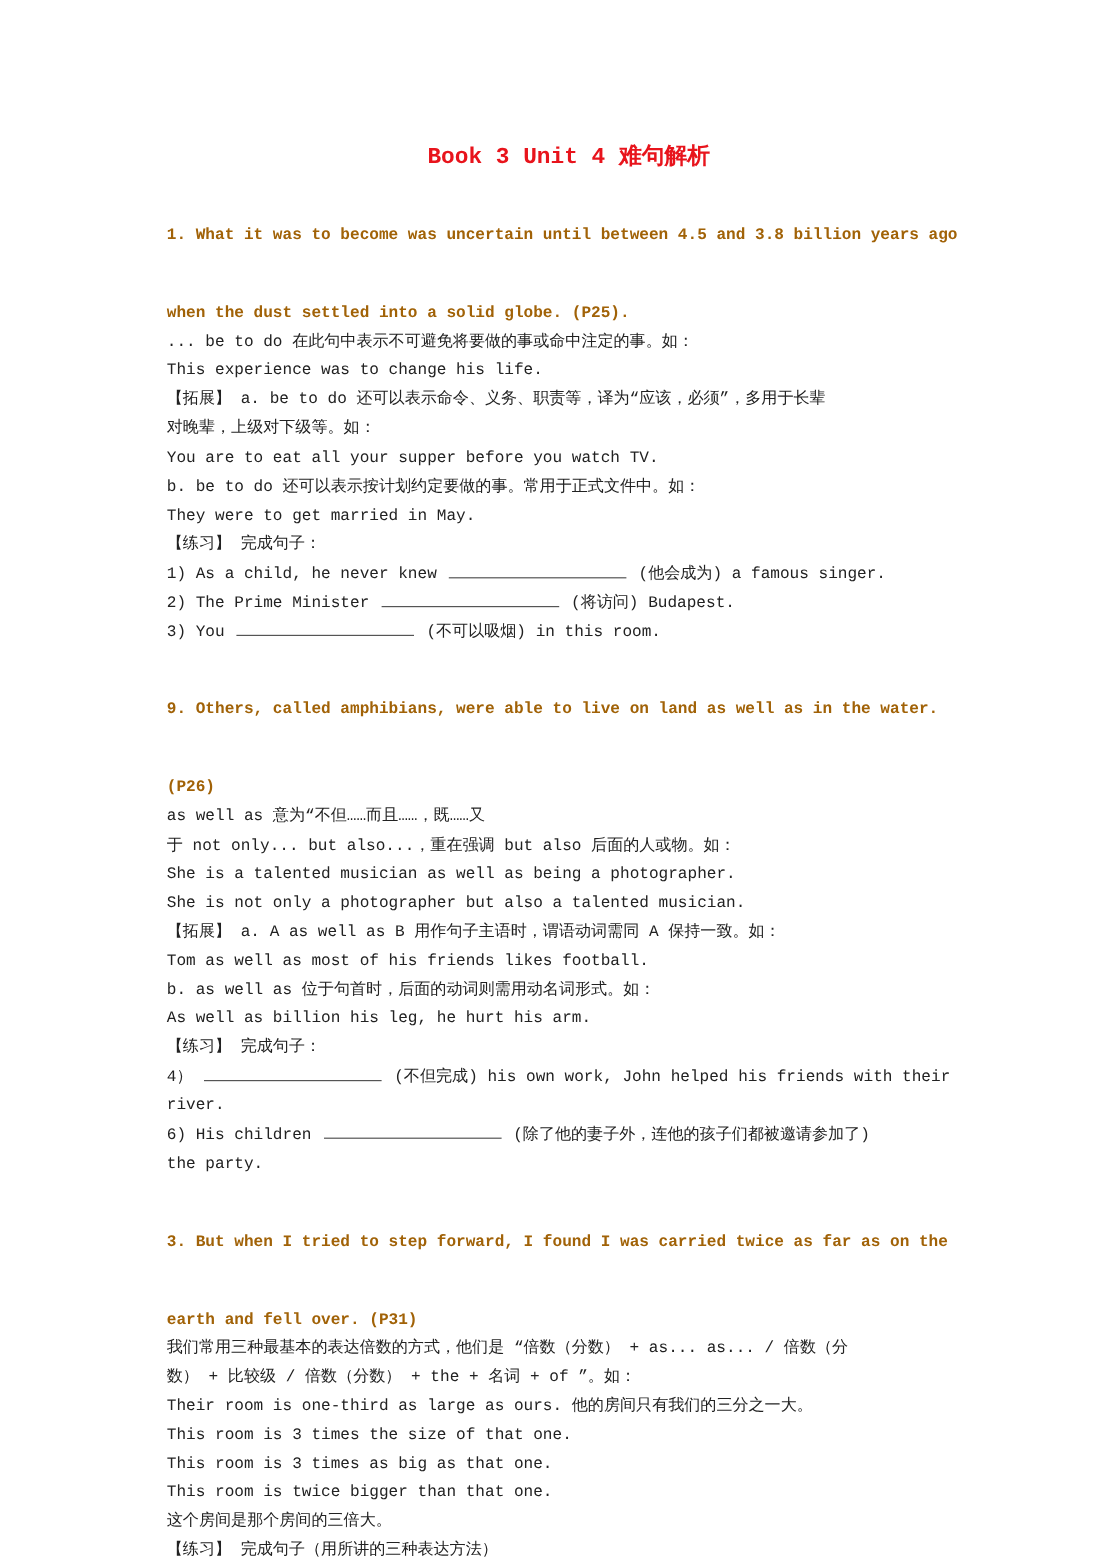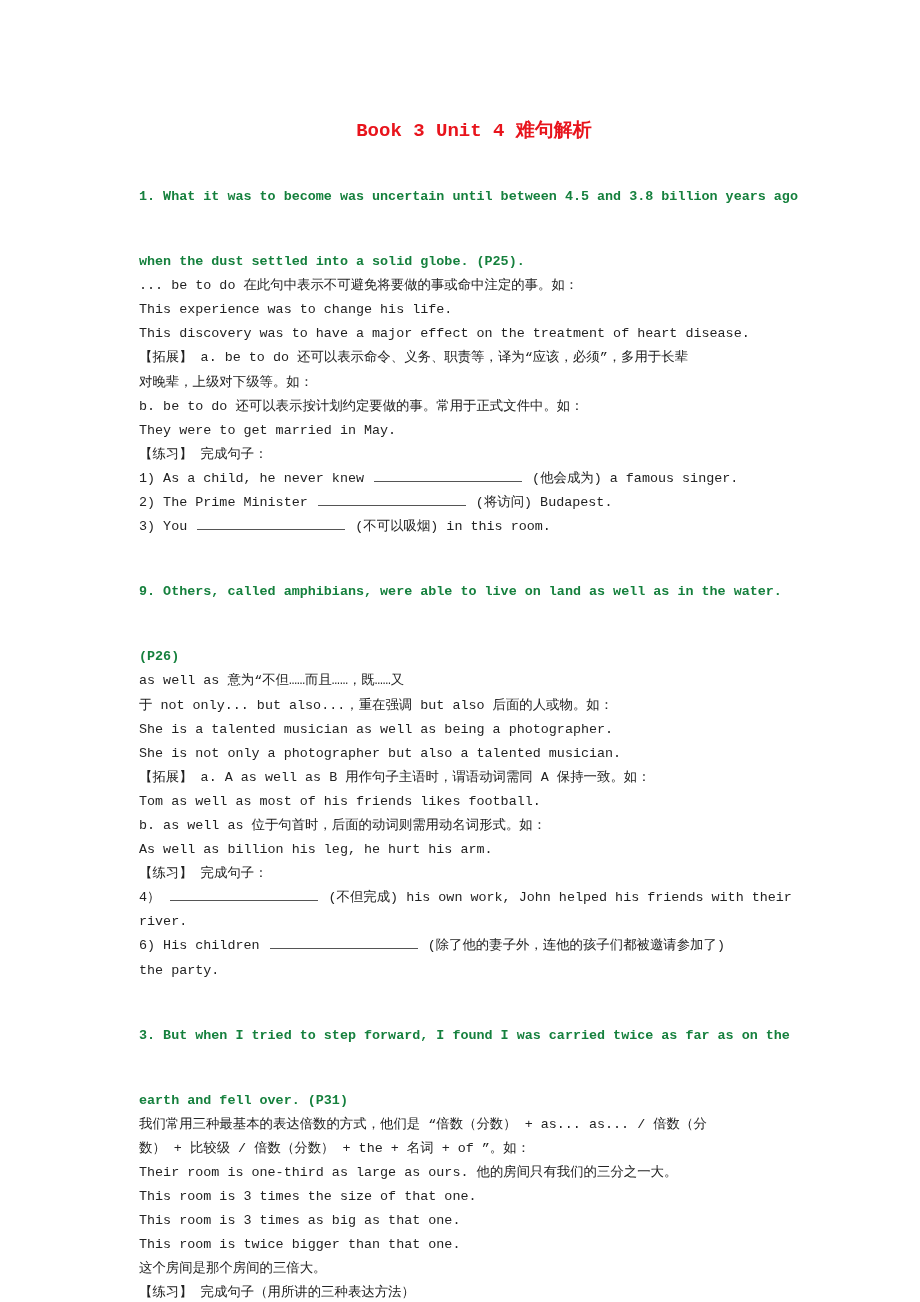--- a/index.html
+++ b/index.html
@@ -3,36 +3,36 @@
 <meta charset="utf-8">
 <style>
   html, body { margin: 0; padding: 0; background: #ffffff; }
   body { width: 920px; height: 1302px; position: relative; overflow: hidden;
          font-family: "DejaVu Serif", "Liberation Serif", serif; color: #222; }
   .page { position: absolute; left: 139px; top: 118px; width: 670px; }
   .title { text-align: center; font-size: 19px; color: #e8141c; margin: 0 0 9px 0; height: 26px; line-height: 26px;
            font-family: "Liberation Mono", "DejaVu Sans Mono", monospace; font-weight: bold; }
   .line { font-size: 13.4px; line-height: 24.1px; height: 24.1px; white-space: nowrap;
           font-family: "Liberation Mono", "DejaVu Sans Mono", monospace; }
-  .red { color: #15803d; font-weight: bold; margin-top: 41px; }
+  .red { color: #a16207; font-weight: bold; margin-top: 41px; }
   .blank { display: inline-block; width: 148px; border-bottom: 1px solid #555; height: 14px; vertical-align: baseline; margin: 0 2px; }
 </style>
 </head>
 <body>
 
 <div class="page">
   <div class="title">Book 3 Unit 4 难句解析</div>
   <div id="lines">
       <div class="line red">1. What it was to become was uncertain until between 4.5 and 3.8 billion years ago</div>
       <div class="line red">when the dust settled into a solid globe. (P25).</div>
       <div class="line">... be to do 在此句中表示不可避免将要做的事或命中注定的事。如：</div>
       <div class="line">This experience was to change his life.</div>
-      <div class="line">This discovery was to have a major effect on the treatment of heart disease.</div>
       <div class="line">【拓展】 a. be to do 还可以表示命令、义务、职责等，译为“应该，必须”，多用于长辈</div>
       <div class="line">对晚辈，上级对下级等。如：</div>
+      <div class="line">You are to eat all your supper before you watch TV.</div>
       <div class="line">b. be to do 还可以表示按计划约定要做的事。常用于正式文件中。如：</div>
       <div class="line">They were to get married in May.</div>
       <div class="line">【练习】 完成句子：</div>
       <div class="line"><span>1) As a child, he never knew</span> <span class="blank"></span> <span>(他会成为) a famous singer.</span></div>
       <div class="line"><span>2) The Prime Minister</span> <span class="blank"></span> <span>(将访问) Budapest.</span></div>
       <div class="line"><span>3) You</span> <span class="blank"></span> <span>(不可以吸烟) in this room.</span></div>
       <div class="line red">9. Others, called amphibians, were able to live on land as well as in the water.</div>
       <div class="line red">(P26)</div>
       <div class="line">as well as 意为“不但……而且……，既……又</div>
       <div class="line">于 not only... but also...，重在强调 but also 后面的人或物。如：</div>

